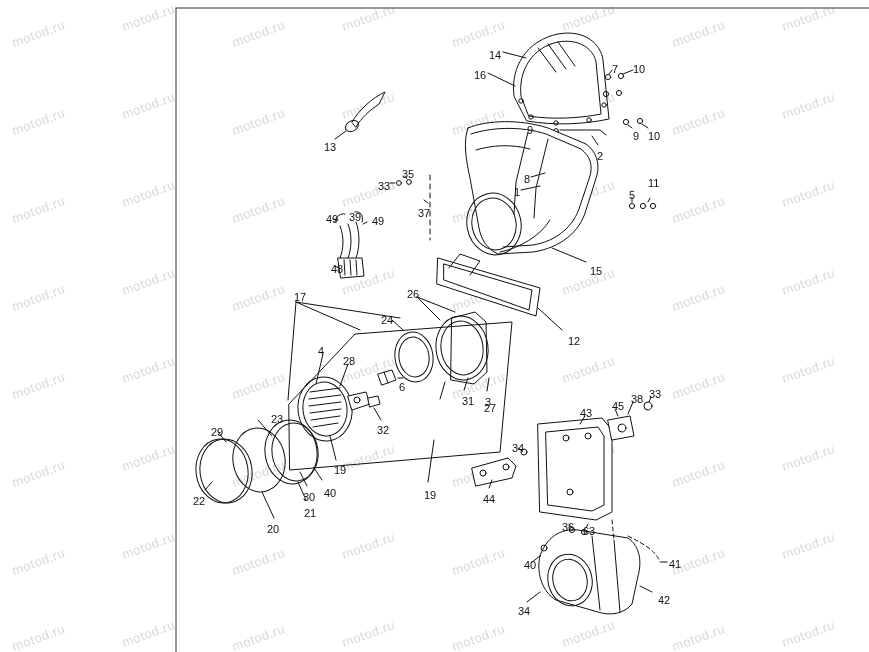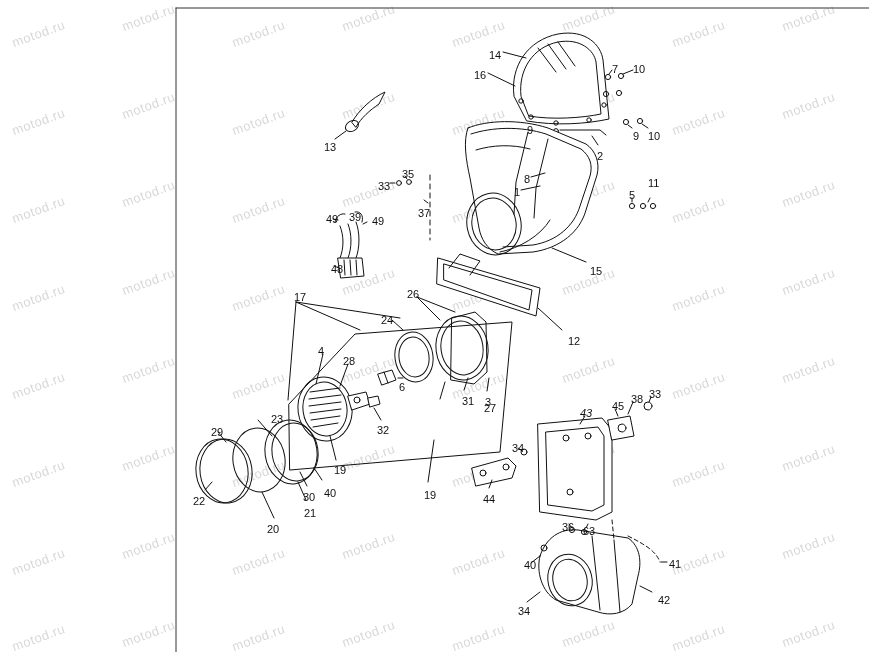--- a/index.html
+++ b/index.html
@@ -336,21 +336,21 @@
       <div class="num" style="left: 211px; top: 427px;">29</div>
       <div class="num" style="left: 193px; top: 496px;">22</div>
       <div class="num" style="left: 267px; top: 524px;">20</div>
       <div class="num" style="left: 304px; top: 508px;">21</div>
       <div class="num" style="left: 324px; top: 488px;">40</div>
       <div class="num" style="left: 303px; top: 492px;">30</div>
       <div class="num" style="left: 334px; top: 465px;">19</div>
       <div class="num" style="left: 424px; top: 490px;">19</div>
       <div class="num" style="left: 483px; top: 494px;">44</div>
       <div class="num" style="left: 512px; top: 443px;">34</div>
-      <div class="num" style="left: 580px; top: 408px; font-style: italic;">43</div>
+      <div class="num" style="left: 580px; top: 408px;">43</div>
       <div class="num" style="left: 612px; top: 401px;">45</div>
       <div class="num" style="left: 631px; top: 394px;">38</div>
       <div class="num" style="left: 649px; top: 389px;">33</div>
       <div class="num" style="left: 562px; top: 522px;">36</div>
       <div class="num" style="left: 583px; top: 526px;">63</div>
       <div class="num" style="left: 524px; top: 560px;">40</div>
       <div class="num" style="left: 669px; top: 559px;">41</div>
       <div class="num" style="left: 658px; top: 595px;">42</div>
       <div class="num" style="left: 518px; top: 606px;">34</div>
     </div>

